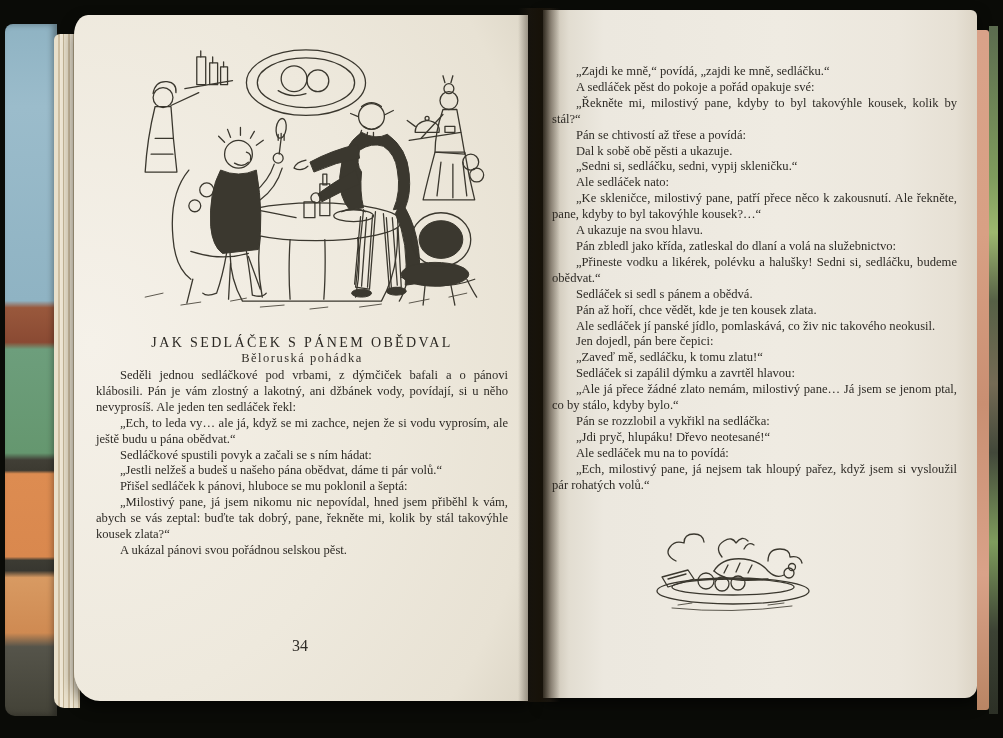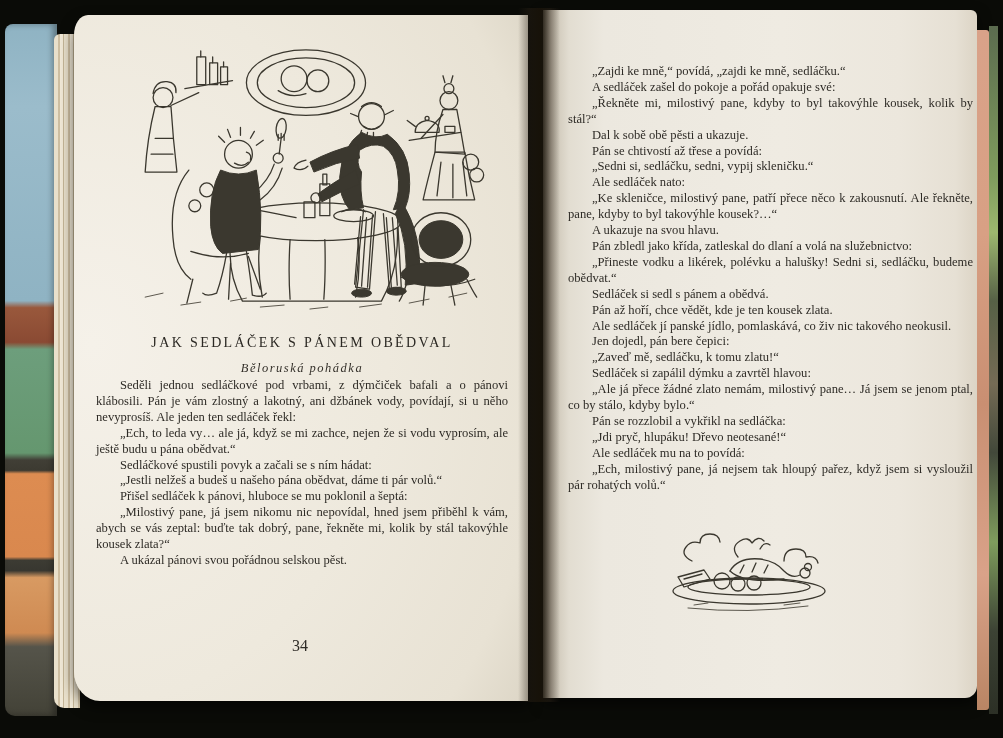--- a/index.html
+++ b/index.html
@@ -62,34 +62,34 @@
       #756b55 52%, #42483a 62%, #7f9c5d 75%, #3c4234 88%, #2c3026 100%);
   }
   
   .page-left-content{position:absolute;inset:0;padding:12px 18px 0 20px;color:#2e2b26;}
   .illustration-left{display:block;margin:16px auto 0 auto;width:384px;height:270px;}
   .story-title{
     margin-top:22px;text-align:center;
     font-size:14px;letter-spacing:.17em;color:#2b2823;font-weight:normal;
   }
   .story-subtitle{
-    margin-top:10px;text-align:center;font-style:italic;
+    margin-top:0;text-align:center;
     font-size:12.5px;letter-spacing:.12em;color:#34302a;
   }
   .text-block{
     margin:2px auto 0 auto;width:412px;
     font-size:12.6px;line-height:15.9px;text-align:justify;color:#2e2b26;
   }
   .text-block p{margin:0;text-indent:24px;}
   .page-number{
     position:absolute;bottom:46px;left:20px;width:412px;
     text-align:center;font-size:16px;color:#2e2b26;
   }
   
-  .page-right-content{position:absolute;inset:0;padding:54px 20px 0 25px;color:#2e2b26;}
+  .page-right-content{position:absolute;inset:0;padding:54px 20px 0 9px;color:#2e2b26;}
   .page-right-content .text-block{margin:0;width:405px;}
   .illustration-right{display:block;margin:34px 0 0 96px;width:172px;height:86px;}
   
   .ink{stroke:#3a372e;stroke-width:1.3;fill:none;stroke-linecap:round;stroke-linejoin:round;}
   .ink-fill{fill:#3b382f;stroke:#3a372e;stroke-width:1;}
   .ink-thin{stroke:#4a463c;stroke-width:.9;fill:none;stroke-linecap:round;}
 </style>
 </head>
 <body>
 
@@ -205,24 +205,24 @@
 
     <div class="page-number">34</div>
   </div>
 </div>
 
 <div class="page-right">
   <div class="page-right-content">
 
     <div class="text-block">
         <p>„Zajdi ke mně,“ povídá, „zajdi ke mně, sedláčku.“</p>
-        <p>A sedláček zašel do pokoje a pořád opakuje své:</p>
+        <p>A sedláček pěst do pokoje a pořád opakuje své:</p>
         <p>„Řekněte mi, milostivý pane, kdyby to byl takovýhle kousek, kolik by stál?“</p>
+        <p>Pán se chtivostí až třese a povídá:</p>
         <p>Dal k sobě obě pěsti a ukazuje.</p>
-        <p>Pán se chtivostí až třese a povídá:</p>
         <p>„Sedni si, sedláčku, sedni, vypij skleničku.“</p>
         <p>Ale sedláček nato:</p>
         <p>„Ke skleničce, milostivý pane, patří přece něco k zakousnutí. Ale řekněte, pane, kdyby to byl takovýhle kousek?…“</p>
         <p>A ukazuje na svou hlavu.</p>
         <p>Pán zbledl jako křída, zatleskal do dlaní a volá na služebnictvo:</p>
         <p>„Přineste vodku a likérek, polévku a halušky! Sedni si, sedláčku, budeme obědvat.“</p>
         <p>Sedláček si sedl s pánem a obědvá.</p>
         <p>Pán až hoří, chce vědět, kde je ten kousek zlata.</p>
         <p>Ale sedláček jí panské jídlo, pomlaskává, co živ nic takového neokusil.</p>
         <p>Jen dojedl, pán bere čepici:</p>

